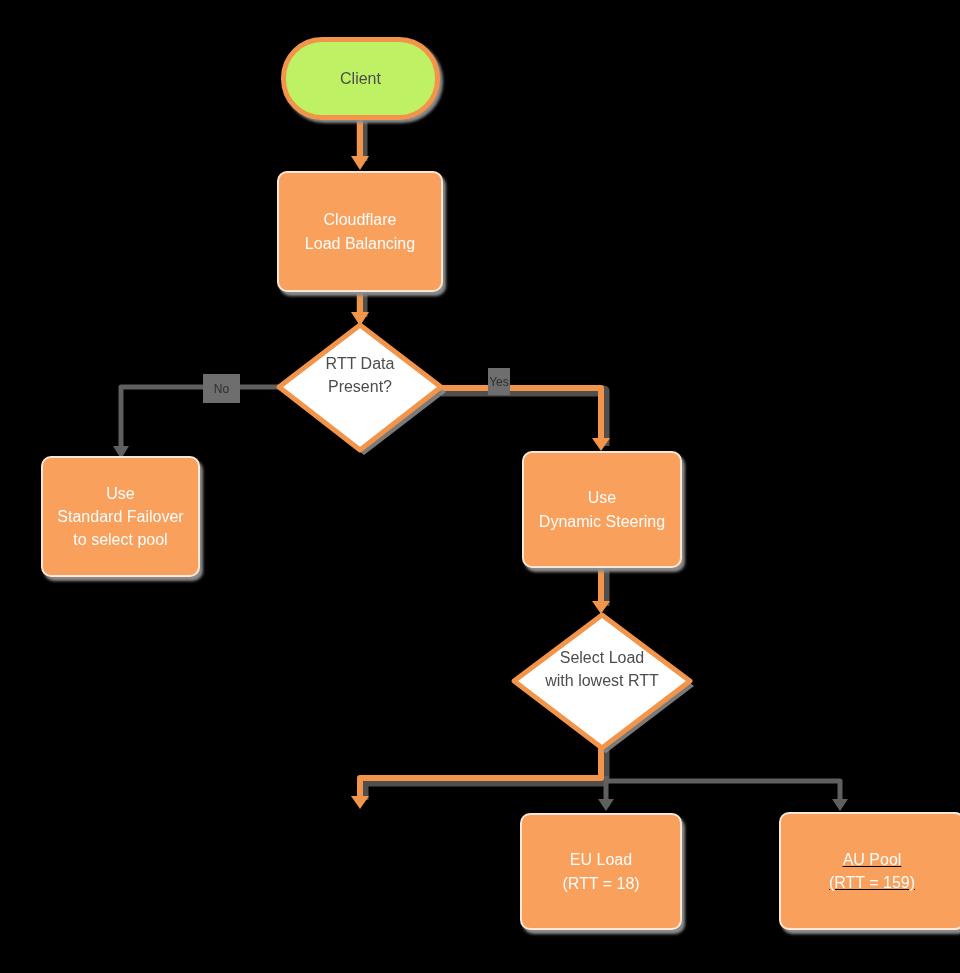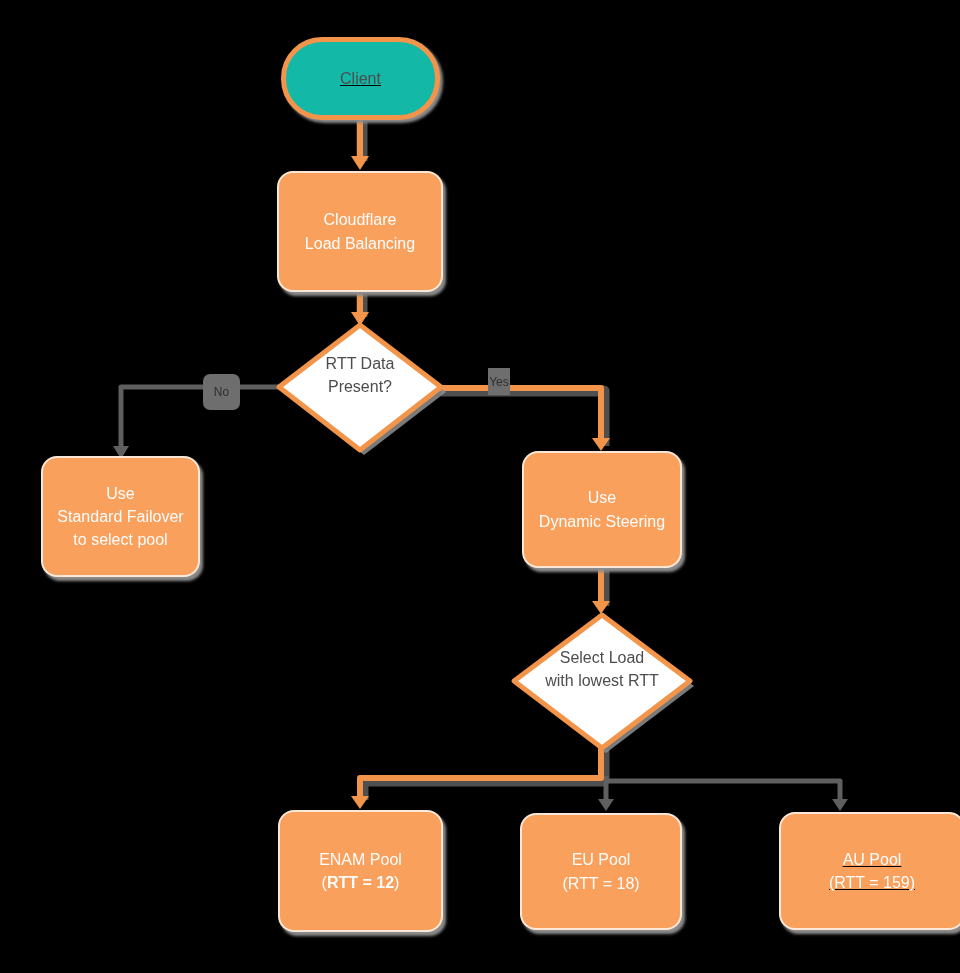--- a/index.html
+++ b/index.html
@@ -22,30 +22,29 @@
   .diamond-shadow{fill:#8f8f8f;opacity:.85;}
   .diamond-shape{fill:#ffffff;stroke:var(--line-orange,#F2954A);stroke-width:5;stroke-linejoin:round;}
   .node{
     position:absolute;
     display:flex;align-items:center;justify-content:center;
     box-sizing:border-box;
     text-align:center;
   }
   .box{
     background:var(--node-fill,#F8A05C);
-    border-radius:16px;
+    border-radius:10px;
     border:2px solid rgba(255,255,255,.75);
     box-shadow:3px 4px 3px var(--shadow,#8C8C8C);
   }
   .stadium{
-    background:#14b8a6;
+    background:#bef264;
     border:5px solid var(--line-orange,#F2954A);
     border-radius:41px;
     box-shadow:3px 3px 3px var(--shadow,#8C8C8C);
-    text-decoration:underline;
   }
   .diamond-text{
     position:absolute;
     display:flex;align-items:flex-start;justify-content:center;
     text-align:center;
   }
   .node-label{
     white-space:pre-line;
     font-size:16px;
     line-height:1.45;
@@ -127,28 +126,25 @@
   <div class="node box" style="left:522px;top:451px;width:160px;height:117px;">
     <div class="node-label light">Use
 Dynamic Steering</div>
   </div>
 
   <div class="diamond-text" style="left:522px;top:646px;width:160px;height:70px;">
     <div class="node-label dark">Select Load
 with lowest RTT</div>
   </div>
 
-  <div class="node box" style="left:278px;top:810px;width:165px;height:122px;">
-    <div class="node-label light"><span>ENAM Pool</span><br><span>(</span><span class="bold">RTT = 12</span><span>)</span></div>
-  </div>
 
   <div class="node box" style="left:520px;top:813px;width:162px;height:117px;">
-    <div class="node-label light"><span>EU Pool</span><br><span>(RTT = 18)</span></div>
+    <div class="node-label light"><span>EU Load</span><br><span>(RTT = 18)</span></div>
   </div>
 
   <div class="node box" style="left:779px;top:812px;width:186px;height:118px;text-decoration:underline;">
     <div class="node-label light"><span>AU Pool</span><br><span>(RTT = 159)</span></div>
   </div>
 
-  <div class="edge-label" style="left:203px;top:374px;width:37px;height:36px;border-radius:7px;">No</div>
+  <div class="edge-label" style="left:203px;top:374px;width:37px;height:29px;">No</div>
   <div class="edge-label" style="left:488px;top:368px;width:22px;height:27px;">Yes</div>
 
 </div>
 
 </body></html>

